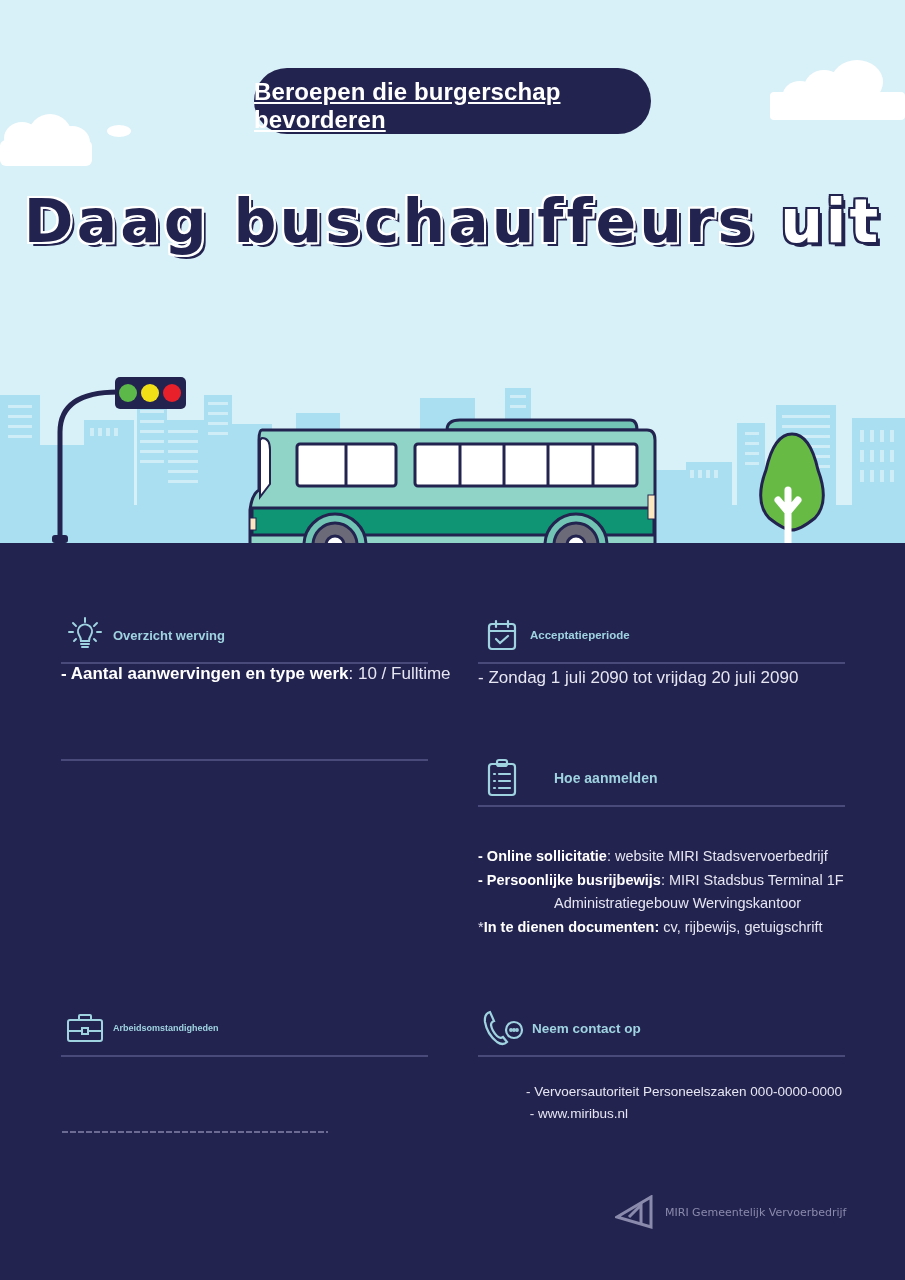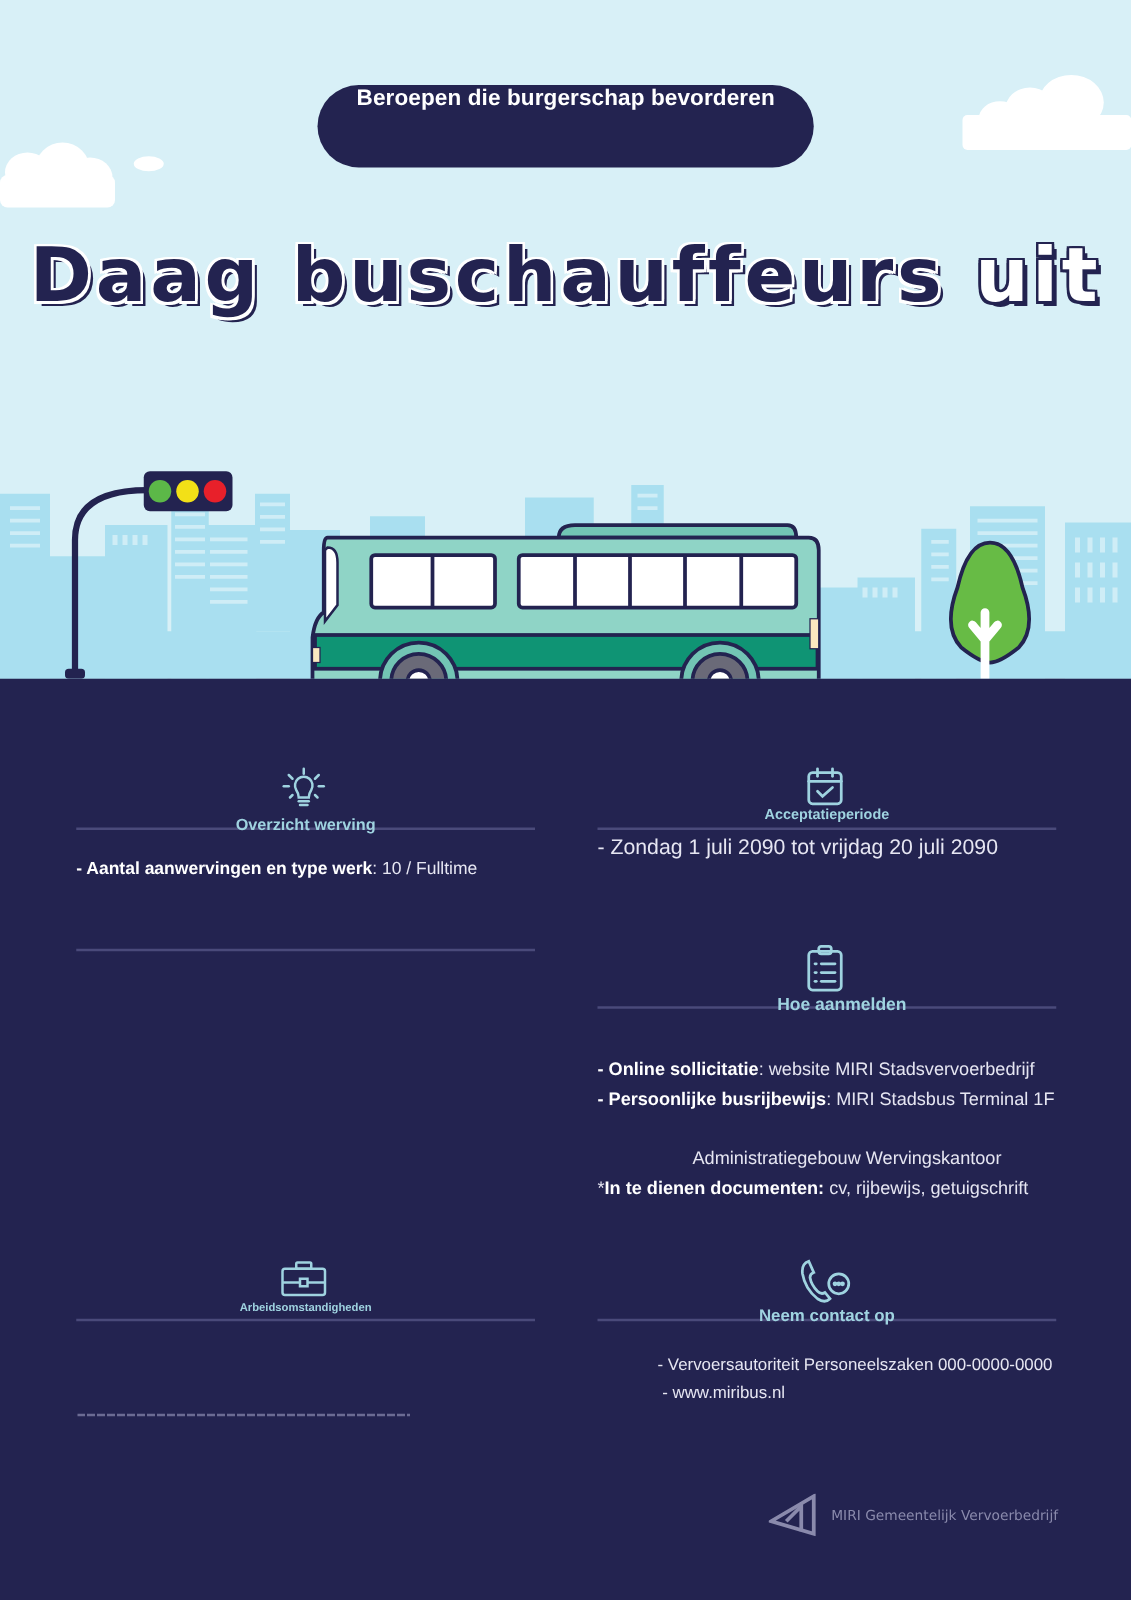--- a/index.html
+++ b/index.html
@@ -3,37 +3,37 @@
 <meta charset="utf-8">
 <style>
   * { box-sizing: border-box; margin: 0; padding: 0; }
   html, body { width: 905px; height: 1280px; overflow: hidden; }
   body { background: #232350; font-family: "Liberation Sans", sans-serif; position: relative; }
 
   .sky { position: absolute; left: 0; top: 0; width: 905px; height: 543px; background: #d8f0f7; overflow: hidden; }
   .road { position: absolute; left: 0; top: 543px; width: 905px; height: 737px; background: #232350; }
 
   .pill { position: absolute; left: 254px; top: 68px; width: 397px; height: 66px; border-radius: 33px;
-          background: #232350; color: #ffffff; font-size: 18px; font-weight: bold;
-          display: flex; align-items: flex-start; justify-content: center; letter-spacing: 0.1px; }
+          background: #232350; color: #ffffff; font-size: 24px; font-weight: bold;
+          display: flex; align-items: flex-end; justify-content: center; letter-spacing: 0.1px; text-decoration: underline; }
 
   .headline { position: absolute; left: 0; top: 186px; width: 905px; text-align: center;
               font-family: "DejaVu Sans", sans-serif; font-weight: bold; font-size: 60px; letter-spacing: 3px;
               color: #232350;
               text-shadow: -2px -2px 0 #fff, 2px -2px 0 #fff, -2px 2px 0 #fff, 2px 2px 0 #fff,
                            0 -2px 0 #fff, 0 2px 0 #fff, -2px 0 0 #fff, 2px 0 0 #fff,
                            4px 4px 0 #232350; }
   .headline .last { color: #ffffff;
               text-shadow: -2px -2px 0 #232350, 2px -2px 0 #232350, -2px 2px 0 #232350, 2px 2px 0 #232350,
                            0 -2px 0 #232350, 0 2px 0 #232350, -2px 0 0 #232350, 2px 0 0 #232350, 4px 4px 0 #232350; }
 
   .scene { position: absolute; left: 0; top: 0; }
 
   .section { position: absolute; width: 367px; }
-  .sec-head { display: flex; align-items: center; height: 46px; flex-direction: column; }
+  .sec-head { display: flex; align-items: center; height: 46px; }
   .sec-icon { width: 40px; height: 40px; display: flex; align-items: center; justify-content: center; margin-right: 12px; }
   .sec-title { color: #9fd3e0; font-weight: bold; }
   .sec-rule { height: 2px; background: #4a4a7a; margin-top: 4px; }
   .sec-body { color: #e6e6f2; }
   .sec-body b { color: #ffffff; font-weight: bold; }
   .line { white-space: nowrap; }
 
   .footer { position: absolute; left: 615px; top: 1195px; display: flex; align-items: center; }
   .footer-text { color: #8a8aac; font-size: 11px; margin-left: 12px; font-family: "DejaVu Sans", sans-serif; }
 
@@ -193,21 +193,21 @@
           <line x1="32" y1="8" x2="29" y2="11"></line>
         <line x1="4" y1="17" x2="8" y2="17"></line>
           <line x1="32" y1="17" x2="36" y2="17"></line>
         <line x1="9" y1="26" x2="11" y2="24"></line>
           <line x1="31" y1="26" x2="29" y2="24"></line>
       </svg>
     </div>
     <span class="sec-title" style="font-size:13px;">Overzicht werving</span>
   </div>
   <div class="sec-rule"></div>
-  <div class="sec-body" style="font-size:14px; margin-top:22px;">
+  <div class="sec-body" style="font-size:17px; ">
     <div class="line"><b>- Aantal aanwervingen en type werk</b><span>: 10 / Fulltime</span></div>
   </div>
 </div>
 
 <div class="section" style="left:478px; top:612px;">
   <div class="sec-head">
     <div class="sec-icon" style="margin-left:4px; margin-right:8px;">
       <svg width="34" height="34" viewBox="0 0 34 34" fill="none" stroke="#9fd3e0" stroke-width="2.2" stroke-linecap="round">
         <rect x="4" y="6" width="26" height="25" rx="3"></rect>
         <line x1="4" y1="13" x2="30" y2="13"></line>
@@ -241,21 +241,21 @@
         <line x1="9" y1="30" x2="10" y2="30"></line>
           <line x1="14" y1="30" x2="25" y2="30"></line>
       </svg>
     </div>
     <span class="sec-title" style="font-size:14px;padding-left:24px;">Hoe aanmelden</span>
   </div>
   <div class="sec-rule"></div>
   <div class="sec-body" style="font-size:14.5px; line-height:23.5px; margin-top:38px;">
     <div class="line"><b>- Online sollicitatie</b><span>: website MIRI Stadsvervoerbedrijf</span></div>
     <div class="line"><b>- Persoonlijke busrijbewijs</b><span>: MIRI Stadsbus Terminal 1F</span></div>
-    <div class="line" style="padding-left:76px;margin-top:24px;">Administratiegebouw Wervingskantoor</div>
+    <div class="line" style="padding-left:76px;">Administratiegebouw Wervingskantoor</div>
     <div class="line"><span>*</span><b>In te dienen documenten:</b><span> cv, rijbewijs, getuigschrift</span></div>
   </div>
 </div>
 
 <div class="section" style="left:61px; top:1005px;">
   <div class="sec-head">
     <div class="sec-icon" style="margin-left:4px; margin-right:8px;">
       <svg width="38" height="30" viewBox="0 0 38 30" fill="none" stroke="#9fd3e0" stroke-width="2">
         <rect x="2" y="7" width="34" height="21" rx="2"></rect>
         <rect x="13" y="2" width="12" height="5" rx="1"></rect>

